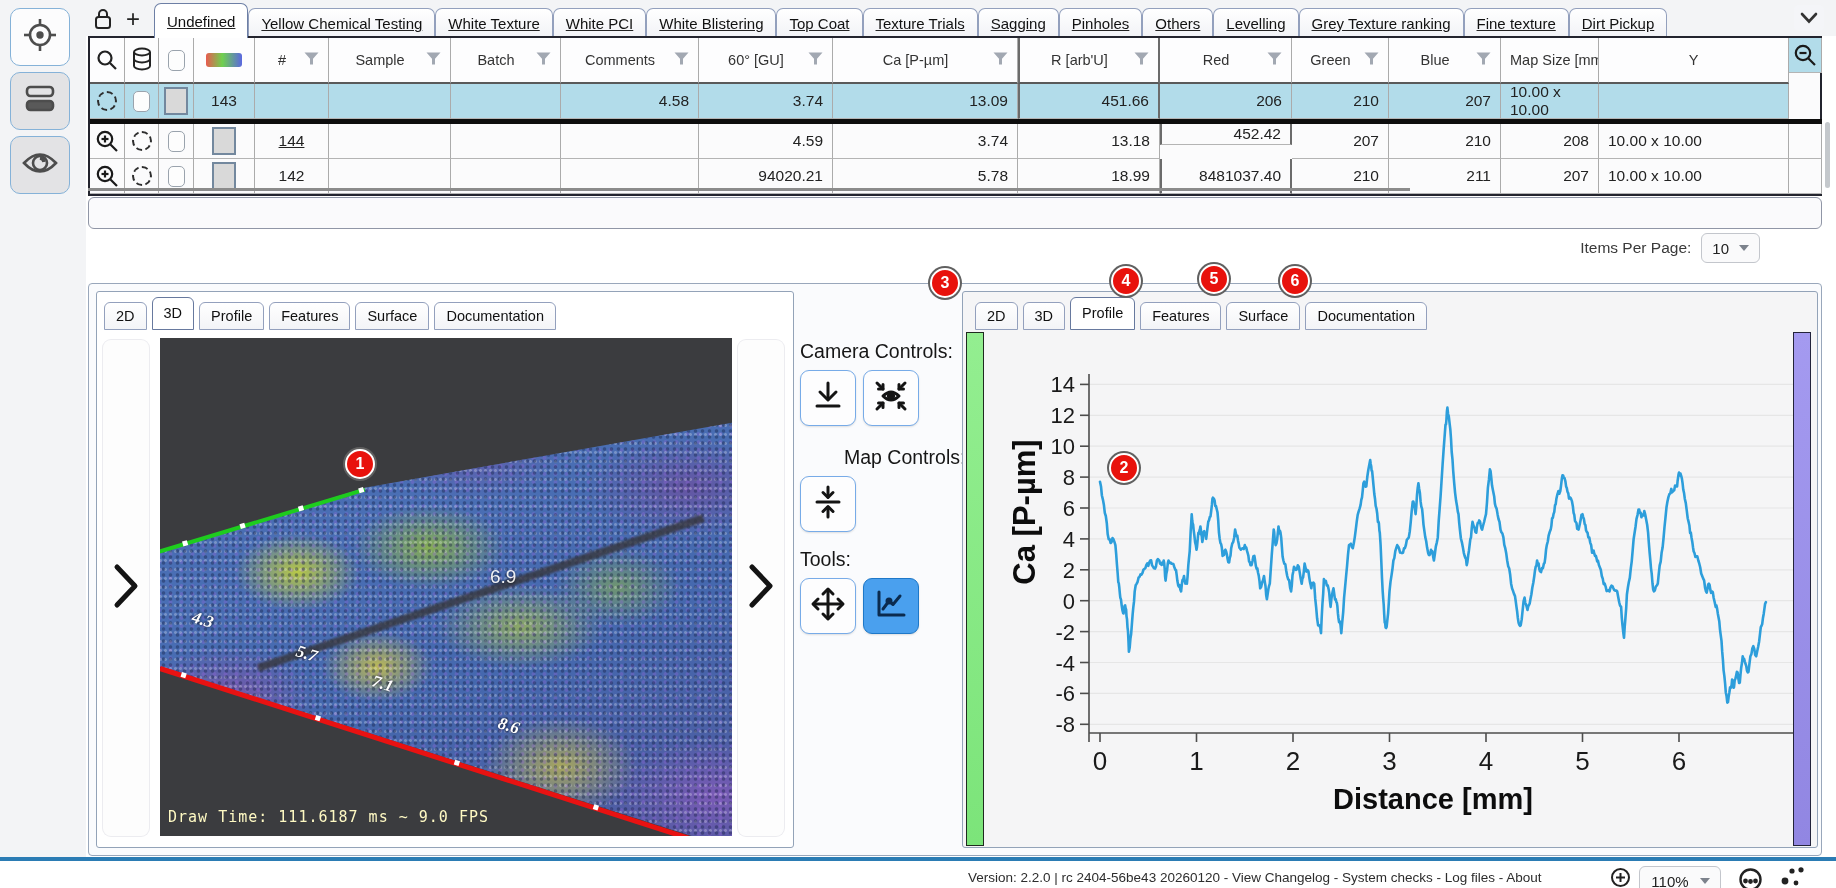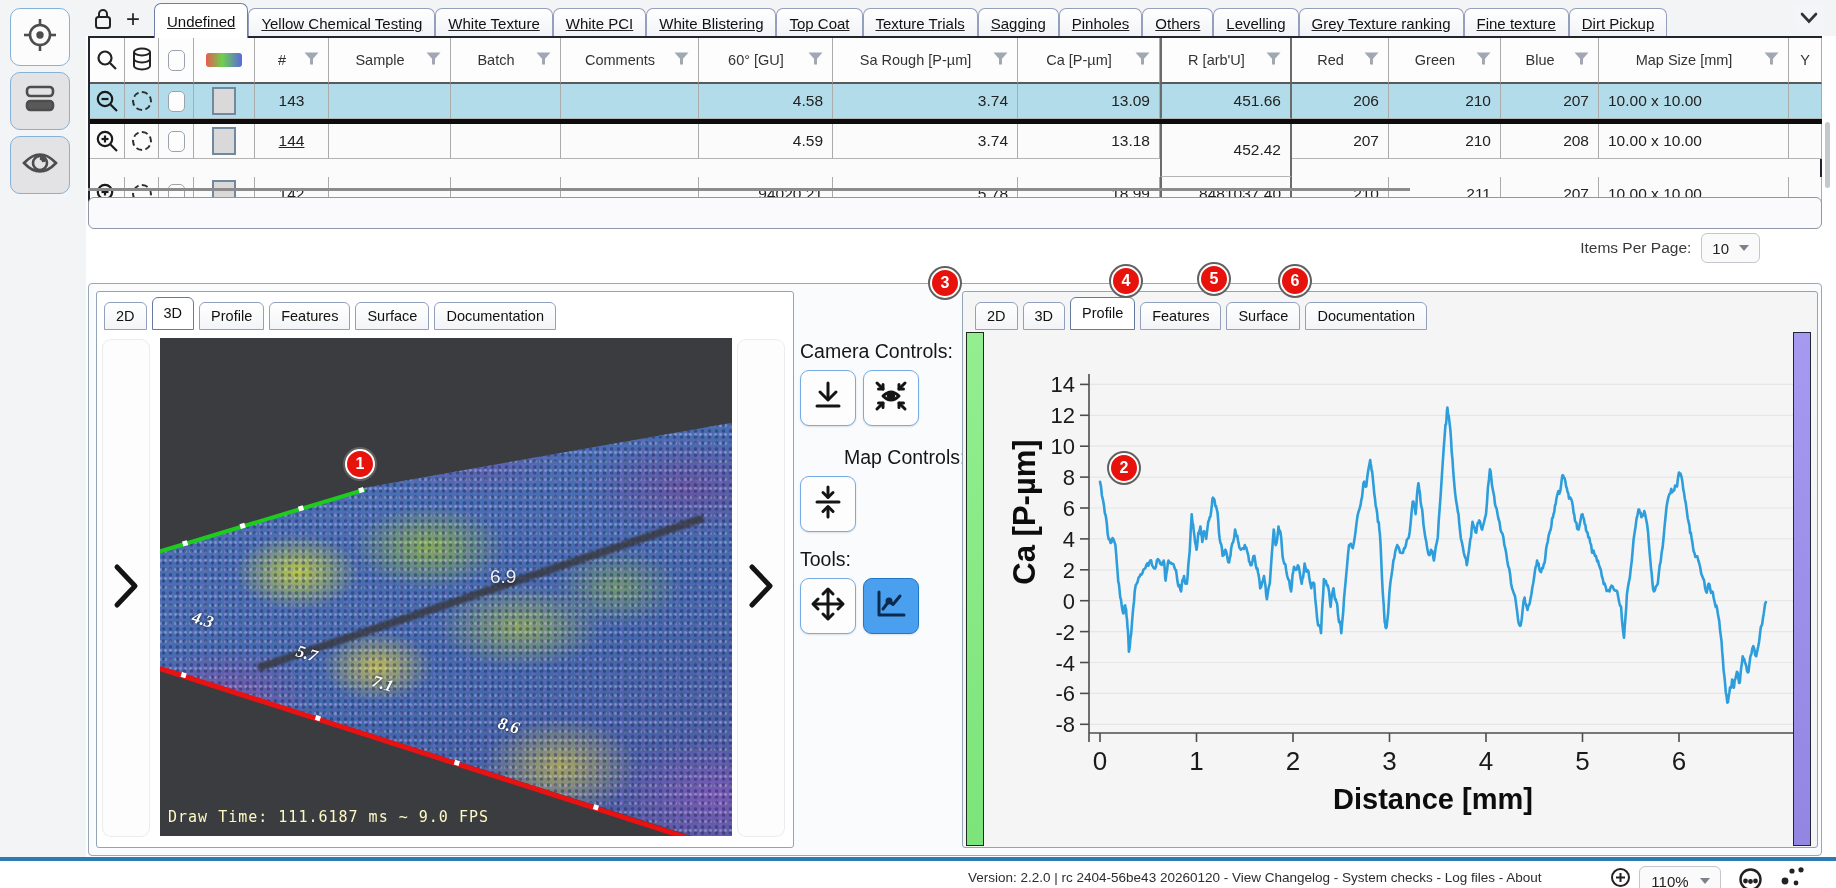--- a/index.html
+++ b/index.html
@@ -236,26 +236,20 @@
             <polygon points="0.5,0.5 14.5,0.5 9,6.8 9,12.5 6,12.5 6,6.8" fill="#a2a8b2"></polygon>
           </svg></span>
       </div>
       <div class="tc hdr ">
         <span class="hlbl">60° [GU]</span>
         <span class="funnel"><svg width="15" height="13" viewBox="0 0 15 13">
             <polygon points="0.5,0.5 14.5,0.5 9,6.8 9,12.5 6,12.5 6,6.8" fill="#a2a8b2"></polygon>
           </svg></span>
       </div>
       <div class="tc hdr ">
-        <span class="hlbl">Sa Rough [P-µm]</span>
-        <span class="funnel"><svg width="15" height="13" viewBox="0 0 15 13">
-            <polygon points="0.5,0.5 14.5,0.5 9,6.8 9,12.5 6,12.5 6,6.8" fill="#a2a8b2"></polygon>
-          </svg></span>
-      </div>
-      <div class="tc hdr ">
         <span class="hlbl">Ca [P-µm]</span>
         <span class="funnel"><svg width="15" height="13" viewBox="0 0 15 13">
             <polygon points="0.5,0.5 14.5,0.5 9,6.8 9,12.5 6,12.5 6,6.8" fill="#a2a8b2"></polygon>
           </svg></span>
       </div>
       <div class="tc hdr thickL thickR">
         <span class="hlbl">R [arb'U]</span>
         <span class="funnel"><svg width="15" height="13" viewBox="0 0 15 13">
             <polygon points="0.5,0.5 14.5,0.5 9,6.8 9,12.5 6,12.5 6,6.8" fill="#a2a8b2"></polygon>
           </svg></span>
@@ -334,21 +328,21 @@
       <div class="tc icon" style="height: 35px;">
         <span class="swatch"></span>
       </div>
       <div class="tc ctr " style="height: 35px; text-decoration: underline;">144</div>
       <div class="tc  " style="height: 35px;"></div>
       <div class="tc  " style="height: 35px;"></div>
       <div class="tc  " style="height: 35px;"></div>
       <div class="tc num " style="height: 35px;">4.59</div>
       <div class="tc num " style="height: 35px;">3.74</div>
       <div class="tc num " style="height: 35px;">13.18</div>
-      <div class="tc num thickL thickR" style="height: 53px;">452.42</div>
+      <div class="tc num thickL thickR" style="height: 21px;">452.42</div>
       <div class="tc num " style="height: 35px;">207</div>
       <div class="tc num " style="height: 35px;">210</div>
       <div class="tc num " style="height: 35px;">208</div>
       <div class="tc  " style="height: 35px;">10.00 x 10.00</div>
       <div class="tc ctr " style="height: 35px;"></div>
       <div class="tc icon" style="height: 35px;">
         <svg width="26" height="26" viewBox="0 0 26 26" fill="none" stroke="#1a1a1a" stroke-width="2.2">
           <circle cx="11" cy="11" r="7.2"></circle>
           <line x1="16.5" y1="16.5" x2="23" y2="23"></line>
           <line x1="7.5" y1="11" x2="14.5" y2="11"></line>

